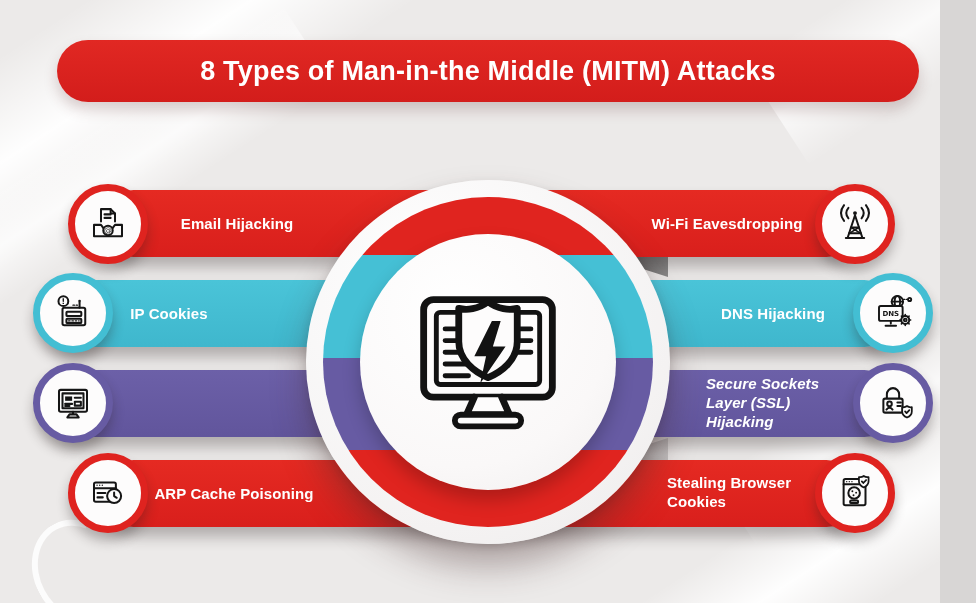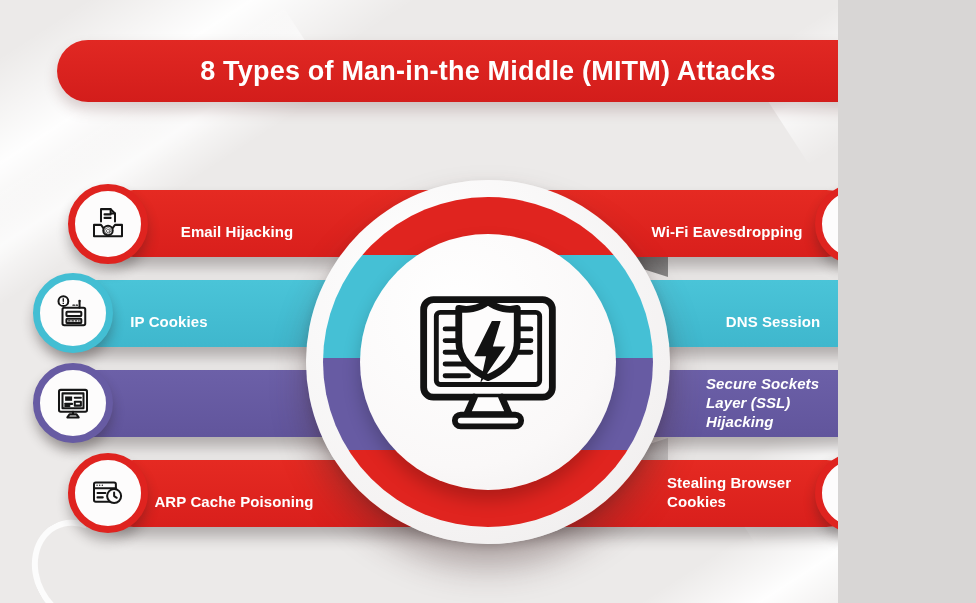--- a/index.html
+++ b/index.html
@@ -1,17 +1,17 @@
 <!DOCTYPE html>
 <html><head>
 <meta charset="utf-8">
 <style>
   html,body{margin:0;padding:0;background:#d8d6d5;}
   .stage{
-    position:relative;width:838px;height:603px;overflow:hidden;
+    position:relative;width:940px;height:603px;overflow:hidden;
     background:#eceae9;font-family:"Liberation Sans",sans-serif;
   }
   
   .stripe{position:absolute;z-index:0;transform:rotate(-33deg);
     background:linear-gradient(to bottom,rgba(255,255,255,0),rgba(255,255,255,.95) 50%,rgba(255,255,255,0));}
   .s1{left:-240px;top:-50px;width:860px;height:180px;}
   .s2{left:-280px;top:170px;width:640px;height:100px;opacity:.8;}
   .s3{left:540px;top:420px;width:800px;height:130px;}
   .s4{left:690px;top:320px;width:560px;height:80px;opacity:.75;}
   .s5{left:740px;top:-70px;width:460px;height:120px;opacity:.8;}
@@ -40,21 +40,21 @@
   .bL1{left:100px;top:190px;width:400px;}
   .bL2{left:46px; top:280px;width:454px;}
   .bL3{left:46px; top:370px;width:454px;}
   .bL4{left:100px;top:460px;width:400px;}
   .bR1{left:480px;top:190px;width:380px;}
   .bR2{left:480px;top:280px;width:418px;}
   .bR3{left:480px;top:370px;width:418px;}
   .bR4{left:480px;top:460px;width:380px;}
   
   .label{position:absolute;z-index:3;color:#fff;font-weight:bold;font-size:15px;line-height:1.25;letter-spacing:.1px;}
-  .label.one{white-space:nowrap;transform:translate(-50%,-50%);margin-top:8px;}
+  .label.one{white-space:nowrap;transform:translate(-50%,-50%);}
   .label.two{transform:translateY(-50%);text-align:left;}
   .lL1{left:237px;top:224px;}
   .lL2{left:169px;top:314px;}
   .lL3{left:191px;top:404px;}
   .lL4{left:234px;top:494px;}
   .lR1{left:727px;top:224px;}
   .lR2{left:773px;top:314px;}
   .lR3{left:706px;top:403px;width:152px;font-style:italic;}
   .lR4{left:667px;top:493px;width:132px;}
   
@@ -106,21 +106,21 @@
   <div class="bar left bg-red bL4"></div>
   <div class="bar right bg-red bR1"></div>
   <div class="bar right bg-cyan bR2"></div>
   <div class="bar right bg-purple bR3"></div>
   <div class="bar right bg-red bR4"></div>
 
   <div class="label one lL1">Email Hijacking</div>
   <div class="label one lL2">IP Cookies</div>
   <div class="label one lR1">Wi-Fi Eavesdropping</div>
   <div class="label one lL4">ARP Cache Poisoning</div>
-  <div class="label one lR2">DNS Session</div>
+  <div class="label one lR2">DNS Hijacking</div>
   <div class="label two lR3">Secure Sockets Layer (SSL) Hijacking</div>
   <div class="label two lR4">Stealing Browser Cookies</div>
 
   <div class="badge bd-red pL1">
     <svg width="42" height="42" viewBox="0 0 48 48" fill="none" stroke="#151515" stroke-width="2.3" stroke-linecap="round" stroke-linejoin="round">
       <path d="M16 21 V7 h11 l5 5 v9"></path>
         <path d="M27 7 v5 h5"></path>
       <path d="M20 13 h7 M20 17 h7"></path>
       <path d="M8 25 h8 l3 4 h10 l3 -4 h8 v13 H8 z" fill="#fdfcfc"></path>
       <circle cx="24" cy="31.5" r="5.4" fill="#fdfcfc"></circle>

